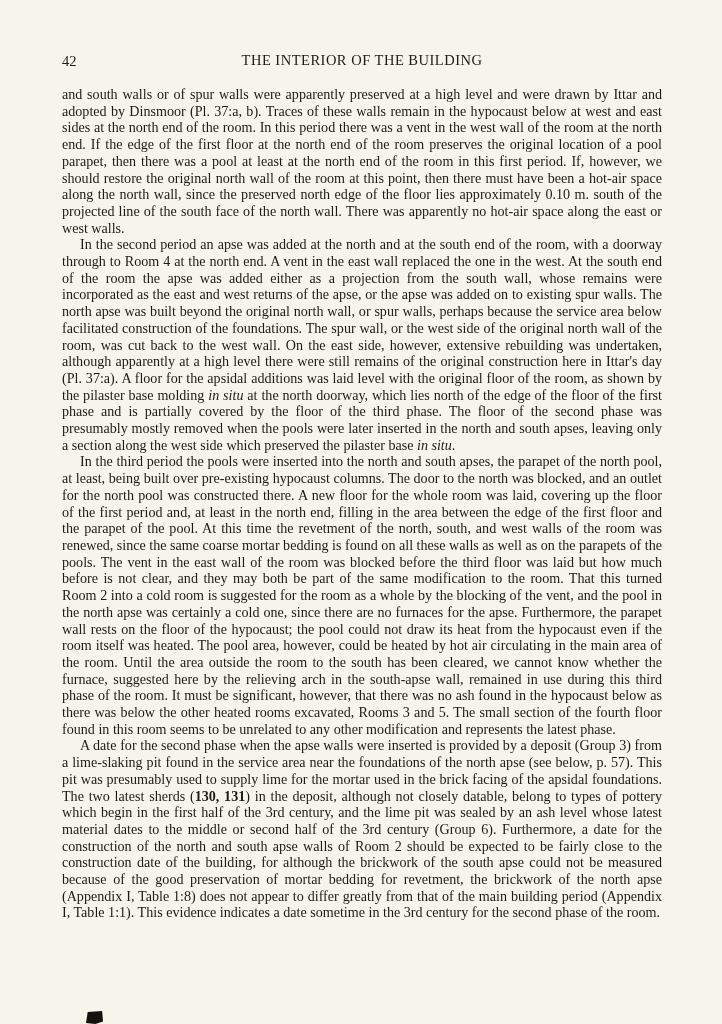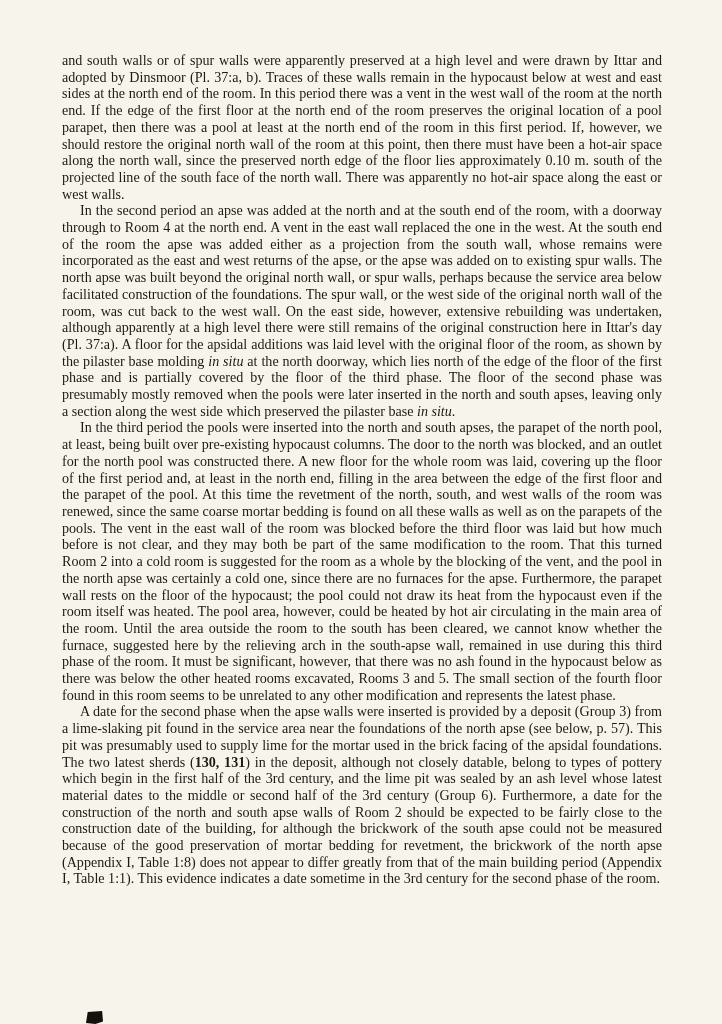--- a/index.html
+++ b/index.html
@@ -62,20 +62,24 @@
     width:17px;
     height:13px;
     background:#14110d;
     clip-path:polygon(10% 8%, 95% 0%, 100% 80%, 55% 100%, 0% 92%);
   }
 </style>
 </head>
 <body>
 
 <div class="page">
+  <div class="running-head">
+    <span class="page-number">42</span>
+    <div class="head-title">THE INTERIOR OF THE BUILDING</div>
+  </div>
   <div class="body-text">
       <p><span>and south walls or of spur walls were apparently preserved at a high level and were drawn by Ittar and adopted by Dinsmoor (Pl. 37:a, b). Traces of these walls remain in the hypocaust below at west and east sides at the north end of the room. In this period there was a vent in the west wall of the room at the north end. If the edge of the first floor at the north end of the room preserves the original location of a pool parapet, then there was a pool at least at the north end of the room in this first period. If, however, we should restore the original north wall of the room at this point, then there must have been a hot-air space along the north wall, since the preserved north edge of the floor lies approximately 0.10 m. south of the projected line of the south face of the north wall. There was apparently no hot-air space along the east or west walls.</span></p>
       <p class="indent"><span>In the second period an apse was added at the north and at the south end of the room, with a doorway through to Room 4 at the north end. A vent in the east wall replaced the one in the west. At the south end of the room the apse was added either as a projection from the south wall, whose remains were incorporated as the east and west returns of the apse, or the apse was added on to existing spur walls. The north apse was built beyond the original north wall, or spur walls, perhaps because the service area below facilitated construction of the foundations. The spur wall, or the west side of the original north wall of the room, was cut back to the west wall. On the east side, however, extensive rebuilding was undertaken, although apparently at a high level there were still remains of the original construction here in Ittar's day (Pl. 37:a). A floor for the apsidal additions was laid level with the original floor of the room, as shown by the pilaster base molding </span><span class="italic">in situ</span><span> at the north doorway, which lies north of the edge of the floor of the first phase and is partially covered by the floor of the third phase. The floor of the second phase was presumably mostly removed when the pools were later inserted in the north and south apses, leaving only a section along the west side which preserved the pilaster base </span><span class="italic">in situ</span><span>.</span></p>
       <p class="indent"><span>In the third period the pools were inserted into the north and south apses, the parapet of the north pool, at least, being built over pre-existing hypocaust columns. The door to the north was blocked, and an outlet for the north pool was constructed there. A new floor for the whole room was laid, covering up the floor of the first period and, at least in the north end, filling in the area between the edge of the first floor and the parapet of the pool. At this time the revetment of the north, south, and west walls of the room was renewed, since the same coarse mortar bedding is found on all these walls as well as on the parapets of the pools. The vent in the east wall of the room was blocked before the third floor was laid but how much before is not clear, and they may both be part of the same modification to the room. That this turned Room 2 into a cold room is suggested for the room as a whole by the blocking of the vent, and the pool in the north apse was certainly a cold one, since there are no furnaces for the apse. Furthermore, the parapet wall rests on the floor of the hypocaust; the pool could not draw its heat from the hypocaust even if the room itself was heated. The pool area, however, could be heated by hot air circulating in the main area of the room. Until the area outside the room to the south has been cleared, we cannot know whether the furnace, suggested here by the relieving arch in the south-apse wall, remained in use during this third phase of the room. It must be significant, however, that there was no ash found in the hypocaust below as there was below the other heated rooms excavated, Rooms 3 and 5. The small section of the fourth floor found in this room seems to be unrelated to any other modification and represents the latest phase.</span></p>
       <p class="indent"><span>A date for the second phase when the apse walls were inserted is provided by a deposit (Group 3) from a lime-slaking pit found in the service area near the foundations of the north apse (see below, p. 57). This pit was presumably used to supply lime for the mortar used in the brick facing of the apsidal foundations. The two latest sherds (</span><span class="bold">130, 131</span><span>) in the deposit, although not closely datable, belong to types of pottery which begin in the first half of the 3rd century, and the lime pit was sealed by an ash level whose latest material dates to the middle or second half of the 3rd century (Group 6). Furthermore, a date for the construction of the north and south apse walls of Room 2 should be expected to be fairly close to the construction date of the building, for although the brickwork of the south apse could not be measured because of the good preservation of mortar bedding for revetment, the brickwork of the north apse (Appendix I, Table 1:8) does not appear to differ greatly from that of the main building period (Appendix I, Table 1:1). This evidence indicates a date sometime in the 3rd century for the second phase of the room.</span></p>
     </div>
 </div>
 
 <div class="print-artifact"></div>
 

